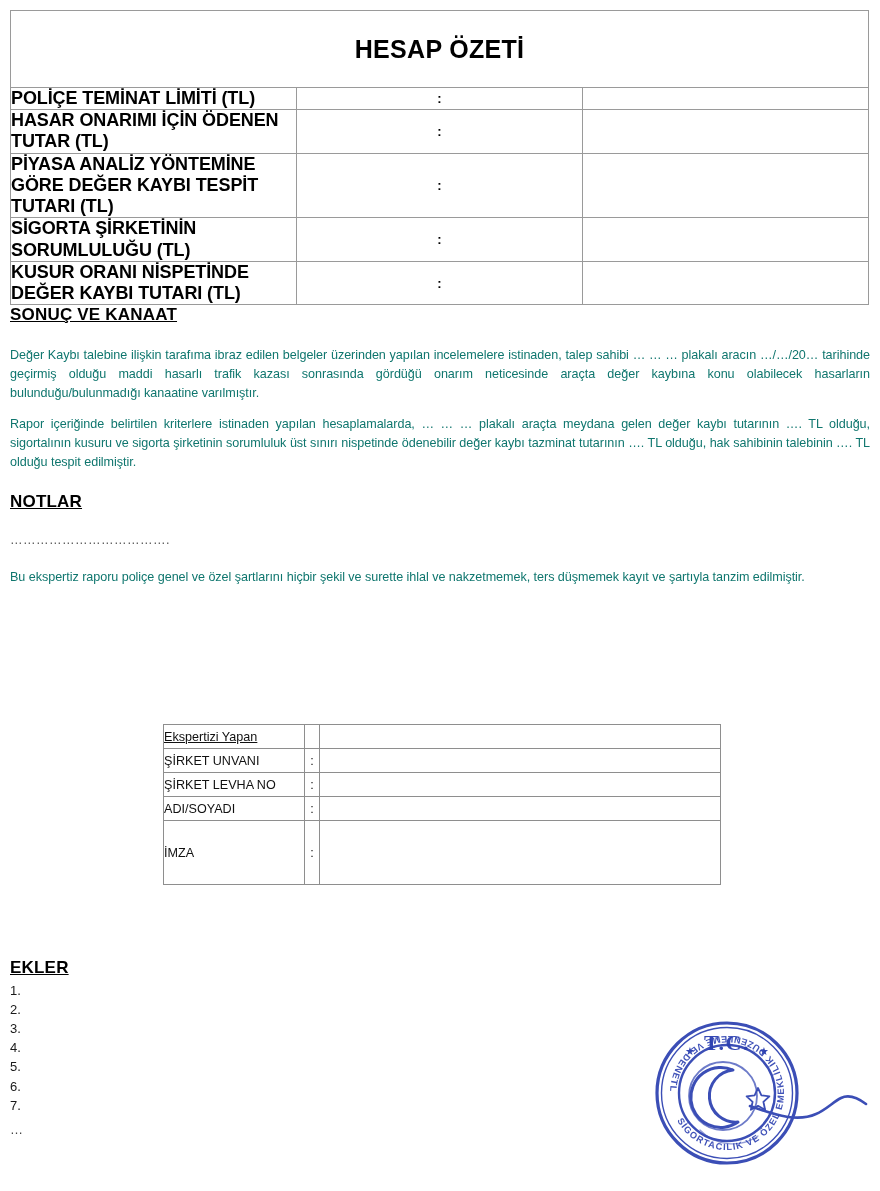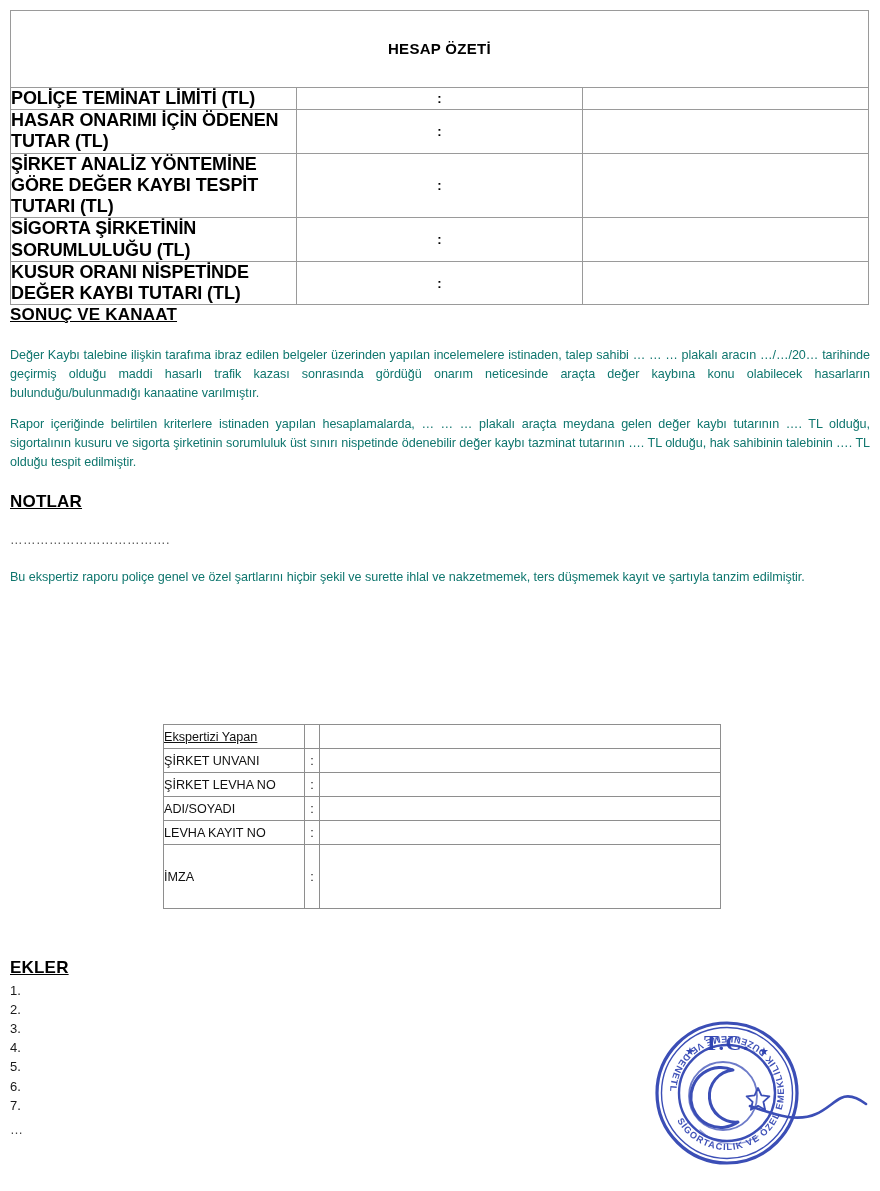--- a/index.html
+++ b/index.html
@@ -35,21 +35,21 @@
     border: 1px solid #9a9a9a;
     padding: 0;
     vertical-align: middle;
   }
   .summary-title-cell {
     height: 76px;
     text-align: center;
     vertical-align: middle;
   }
   .summary-title {
-    font-size: 15px;
+    font-size: 25px;
     font-weight: bold;
     letter-spacing: 0.3px;
     color: #000;
   }
   .sum-label {
     width: 327px;
     font-size: 18px;
     font-weight: bold;
     color: #000;
     padding: 3px 5px 3px 6px;
@@ -179,21 +179,21 @@
         <td class="sum-label">POLİÇE TEMİNAT LİMİTİ (TL)</td>
         <td class="sum-colon">:</td>
         <td class="sum-value"></td>
       </tr>
       <tr class="row-h2">
         <td class="sum-label">HASAR ONARIMI İÇİN ÖDENEN TUTAR (TL)</td>
         <td class="sum-colon">:</td>
         <td class="sum-value"></td>
       </tr>
       <tr class="row-h2">
-        <td class="sum-label">ŞİRKET ANALİZ YÖNTEMİNE GÖRE DEĞER KAYBI TESPİT TUTARI (TL)</td>
+        <td class="sum-label">PİYASA ANALİZ YÖNTEMİNE GÖRE DEĞER KAYBI TESPİT TUTARI (TL)</td>
         <td class="sum-colon">:</td>
         <td class="sum-value"></td>
       </tr>
       <tr class="row-h2">
         <td class="sum-label">SİGORTA ŞİRKETİNİN SORUMLULUĞU (TL)</td>
         <td class="sum-colon">:</td>
         <td class="sum-value"></td>
       </tr>
       <tr class="row-h2">
         <td class="sum-label">KUSUR ORANI NİSPETİNDE DEĞER KAYBI TUTARI (TL)</td>
@@ -223,25 +223,20 @@
         <td class="sign-colon">:</td>
         <td class="sign-value"></td>
       </tr>
       <tr class="sign-row">
         <td class="sign-label">ŞİRKET LEVHA NO</td>
         <td class="sign-colon">:</td>
         <td class="sign-value"></td>
       </tr>
       <tr class="sign-row">
         <td class="sign-label">ADI/SOYADI</td>
-        <td class="sign-colon">:</td>
-        <td class="sign-value"></td>
-      </tr>
-      <tr class="sign-row">
-        <td class="sign-label">LEVHA KAYIT NO</td>
         <td class="sign-colon">:</td>
         <td class="sign-value"></td>
       </tr>
       <tr class="sign-row-tall">
         <td class="sign-label">İMZA</td>
         <td class="sign-colon">:</td>
         <td class="sign-value"></td>
       </tr>
     </tbody>
   </table>

